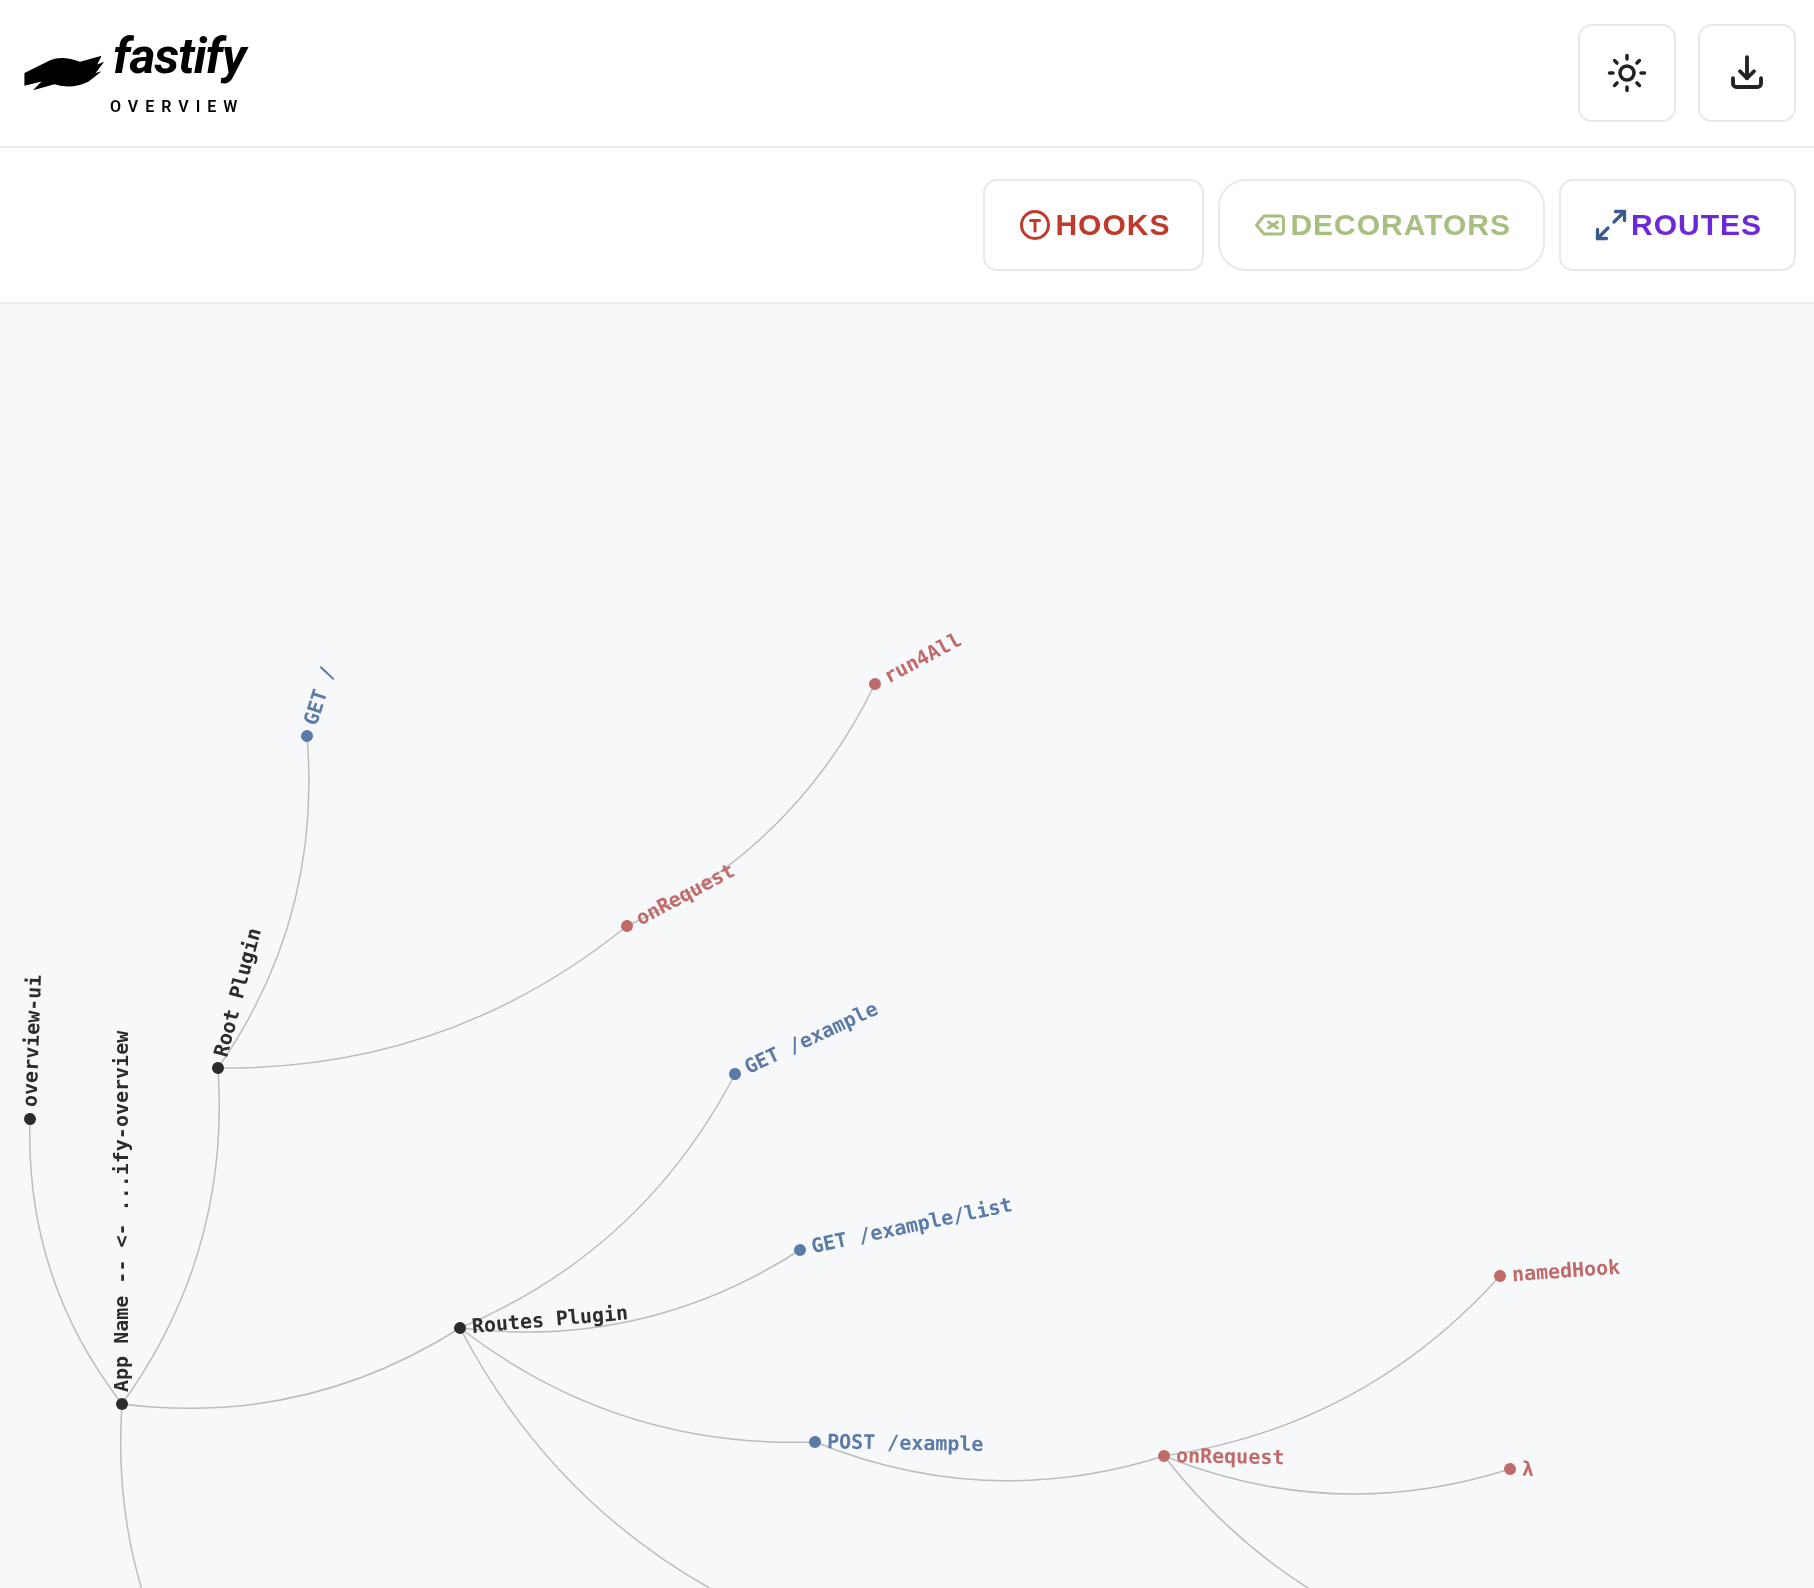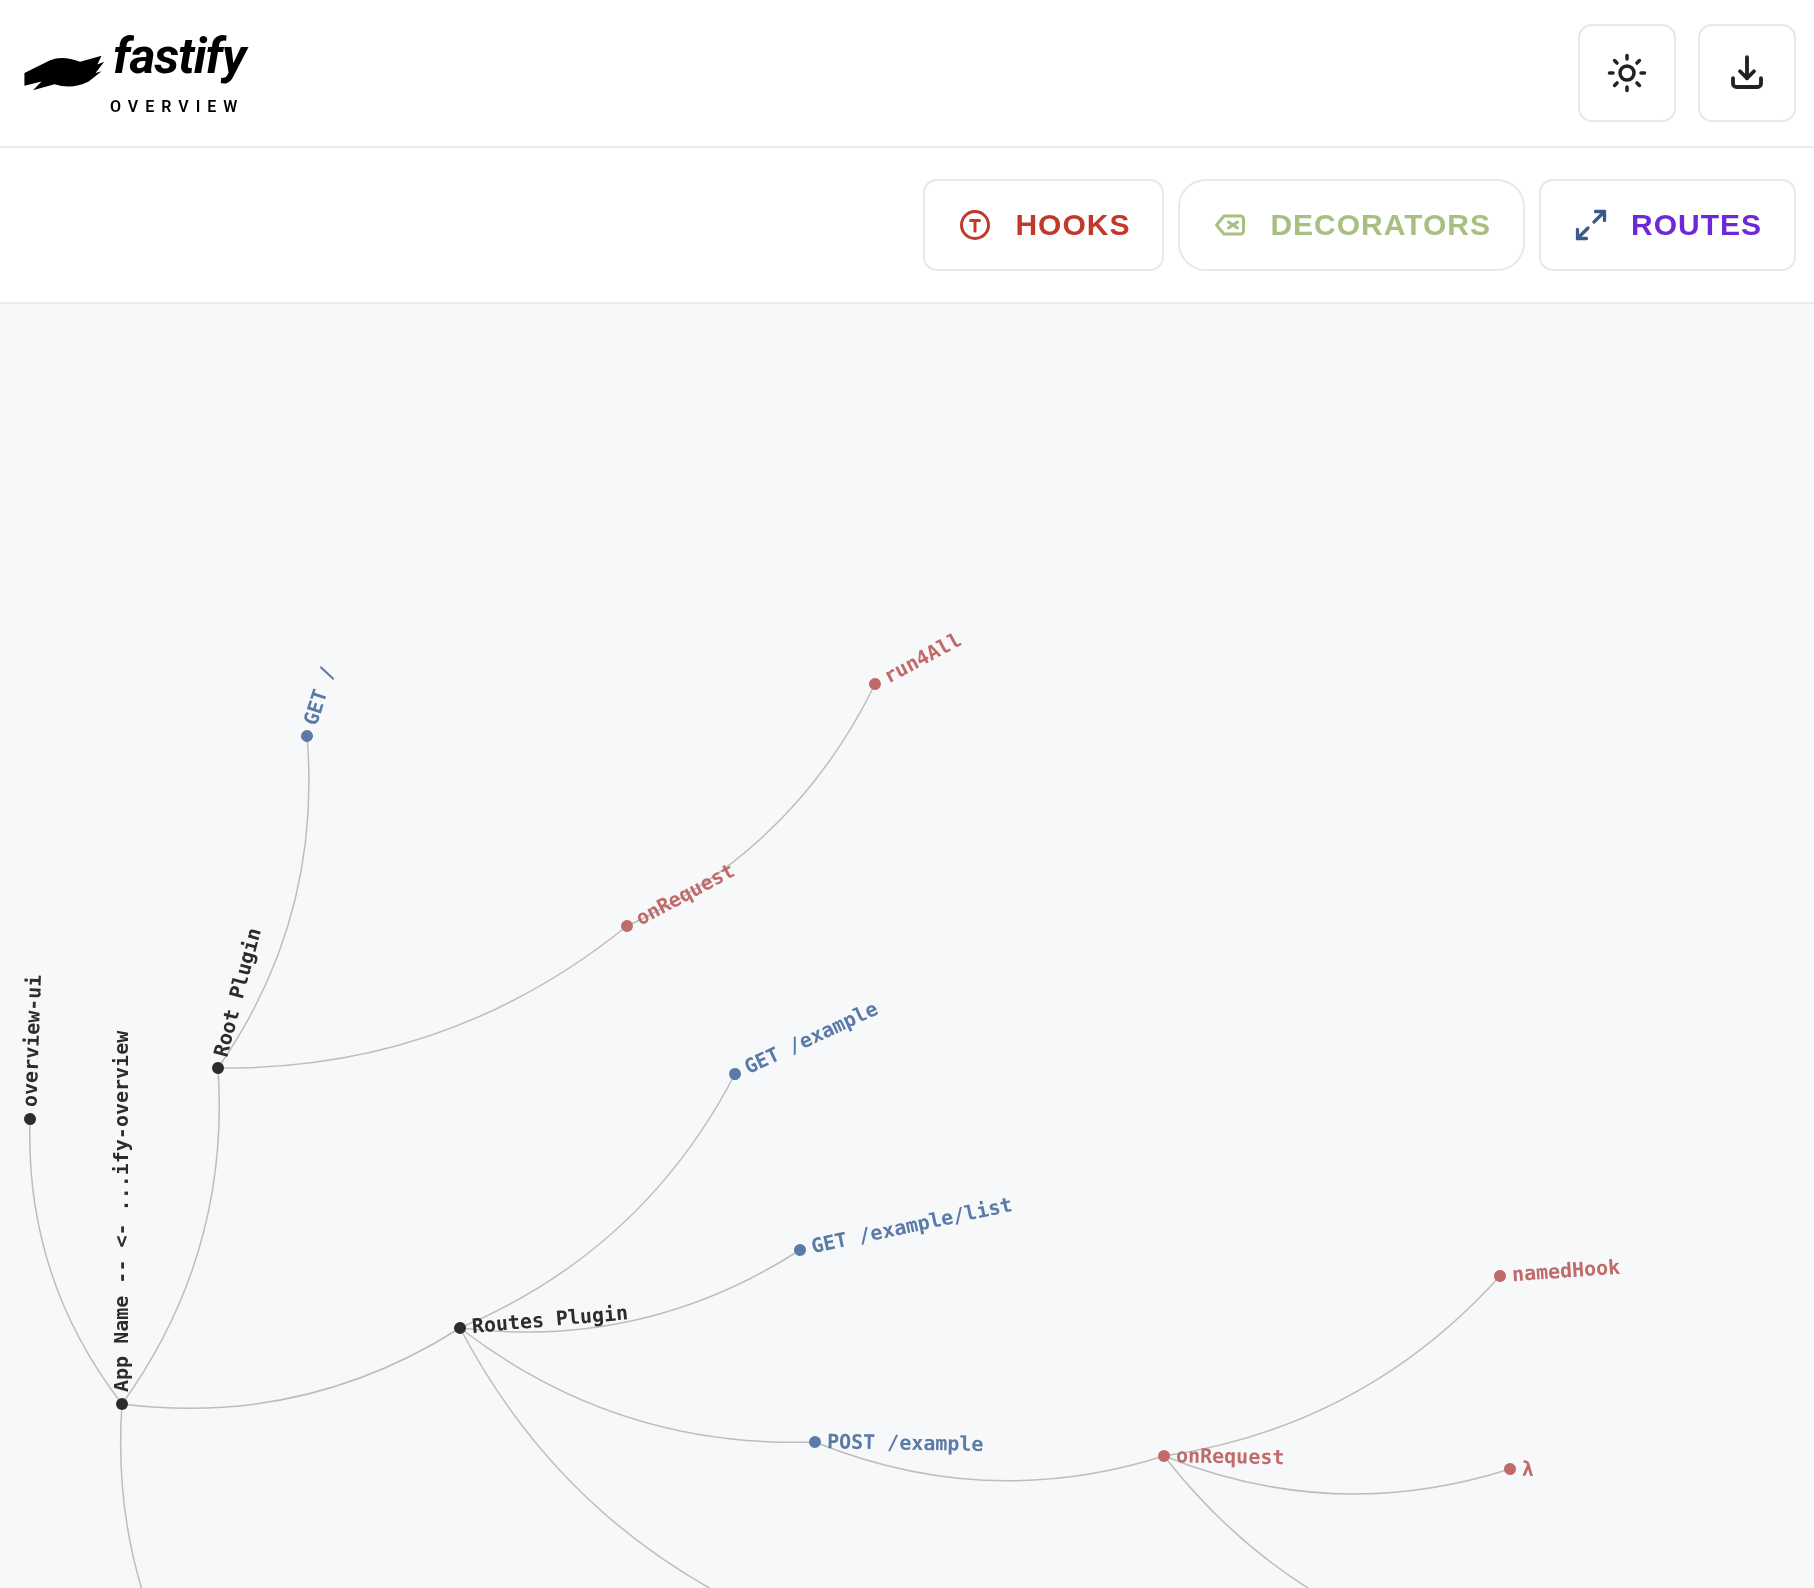--- a/index.html
+++ b/index.html
@@ -73,21 +73,21 @@
     align-items: center;
     justify-content: flex-end;
     gap: 14px;
     padding: 0 18px;
     background: #fff;
     border-bottom: 2px solid #ececec;
   }
   .filter-btn {
     display: flex;
     align-items: center;
-    gap: 22px;
+    gap: 2px;
     height: 92px;
     padding: 0 32px;
     border: 2px solid #e8e8e8;
     border-radius: 14px;
     background: #fff;
     cursor: pointer;
     font-size: 30px;
     font-weight: 800;
     letter-spacing: 1px;
   }

